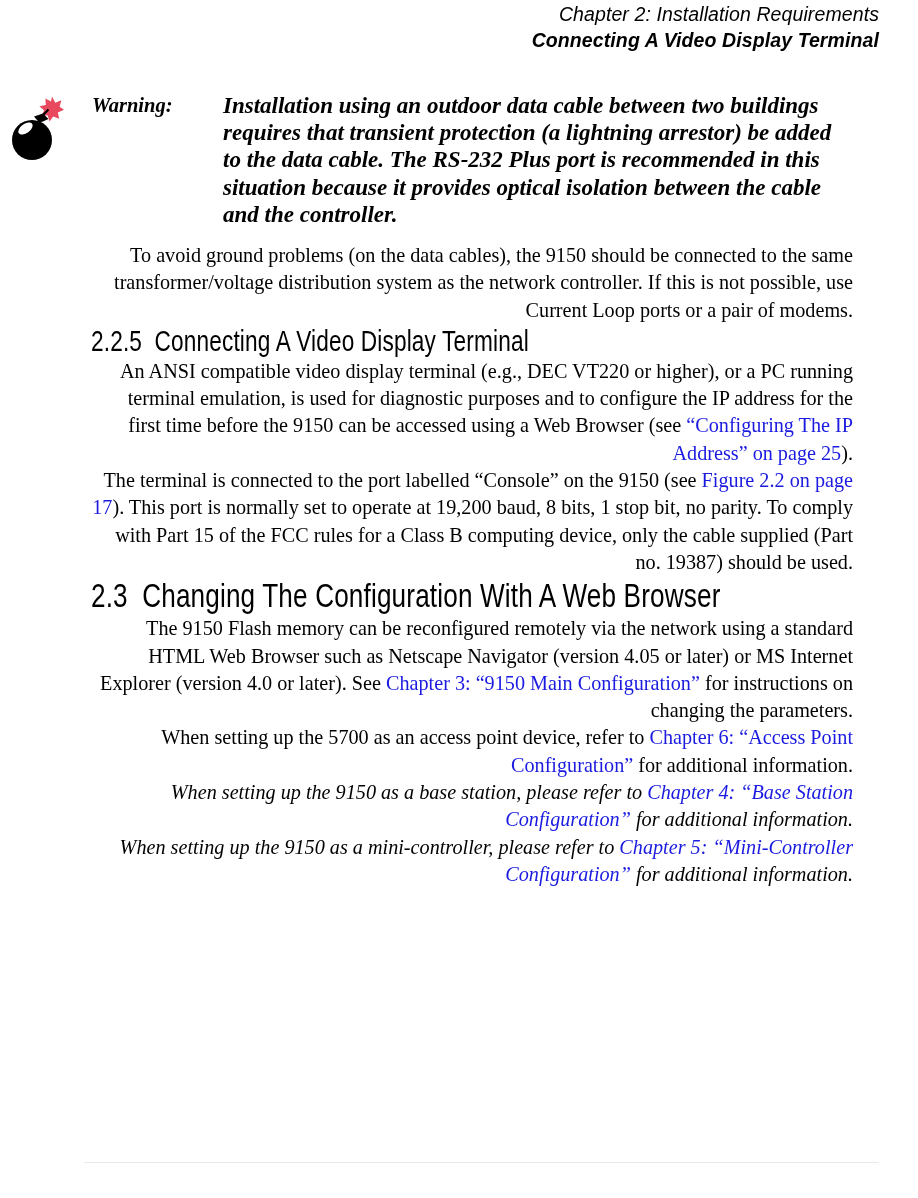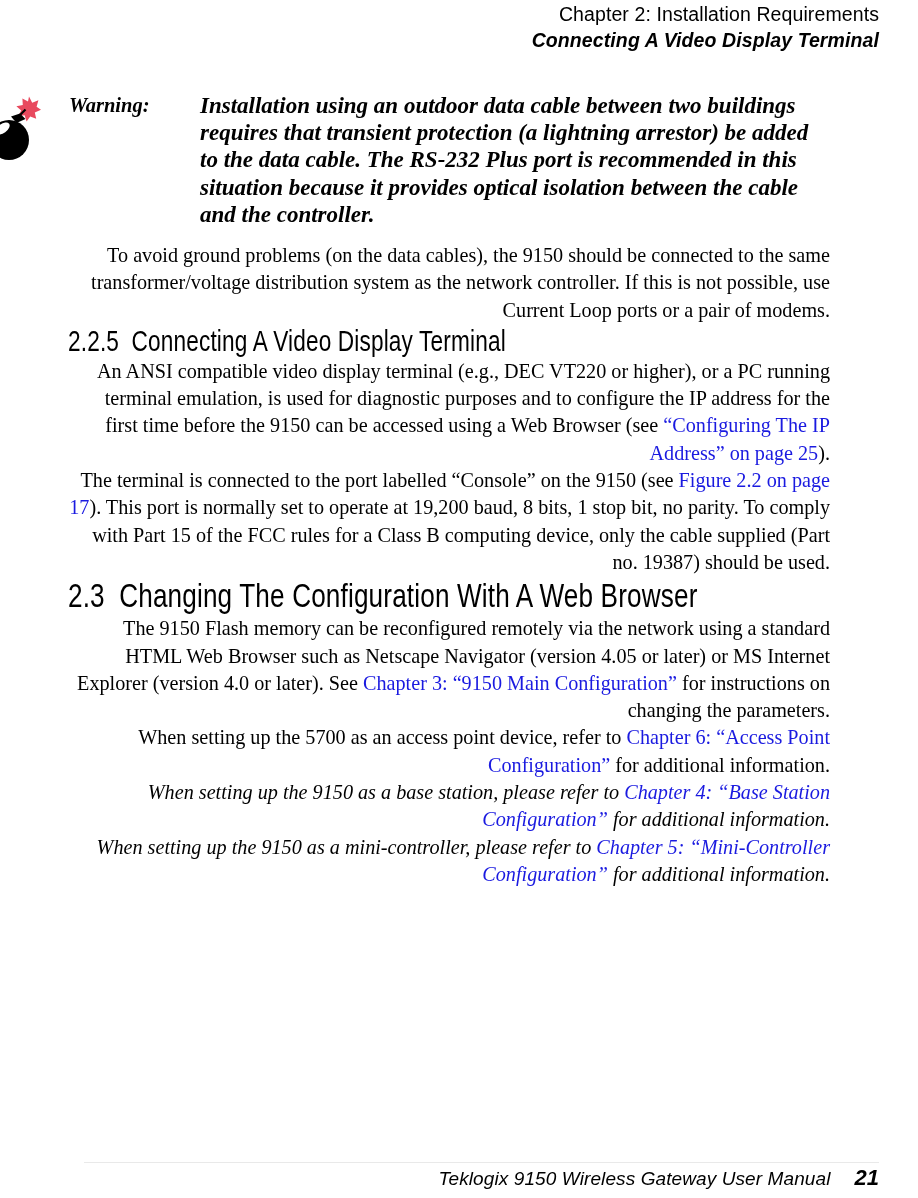--- a/index.html
+++ b/index.html
@@ -25,34 +25,35 @@
     padding-top: 2px;
     text-align: right;
   }
   #page-header .hdr-line {
     padding-right: 39px;
     font-family: "Liberation Sans", "DejaVu Sans", sans-serif;
     line-height: 25px;
     white-space: nowrap;
   }
   #page-header .hdr-chapter {
+    font-style: italic;
     font-size: 19.5px;
     letter-spacing: 0.1px;
   }
   #page-header .hdr-section {
     font-style: italic;
     font-weight: bold;
     font-size: 19.5px;
     letter-spacing: 0.1px;
   }
 
   
   #content {
     position: absolute;
-    left: 68px;
+    left: 91px;
     top: 92px;
     width: 762px;
   }
 
   
   .warning-block {
     position: relative;
     min-height: 150px;
   }
   .warning-icon {
@@ -225,16 +226,13 @@
   </p>
 
   <p class="body-para sp-para-sm">
     <span>When setting up the 9150 as a mini-controller, please refer to </span><a class="xref" href="#">Chapter 5: “Mini-Controller Configuration”</a><span> for additional information.</span>
   </p>
 
 </div>
 
 <div id="page-footer">
   <div id="footer-rule"></div>
-  <div id="footer-inner">
-    <span id="footer-title">Teklogix 9150 Wireless Gateway User Manual</span><span id="footer-page">21</span>
-  </div>
 </div>
 
 </body></html>

